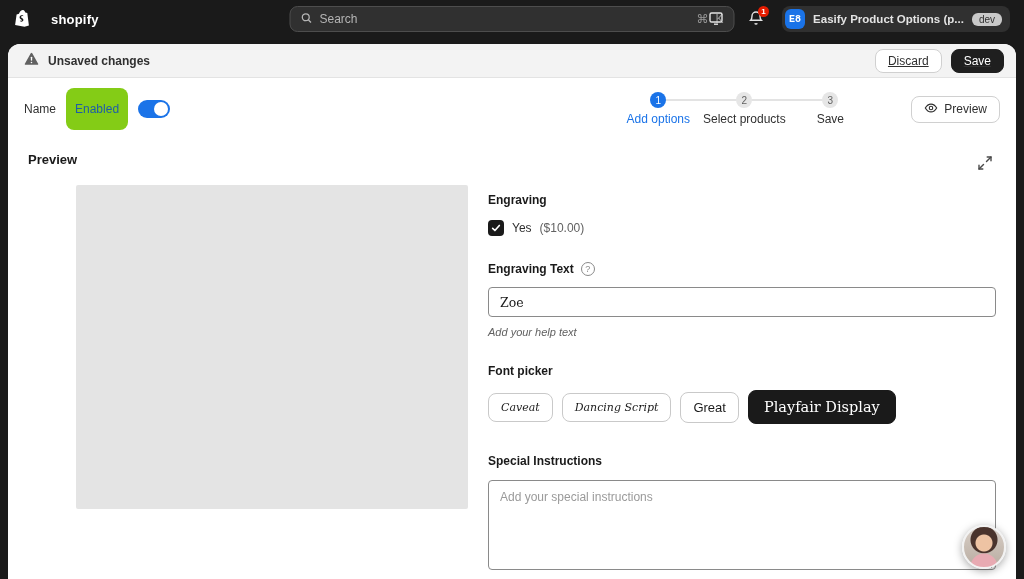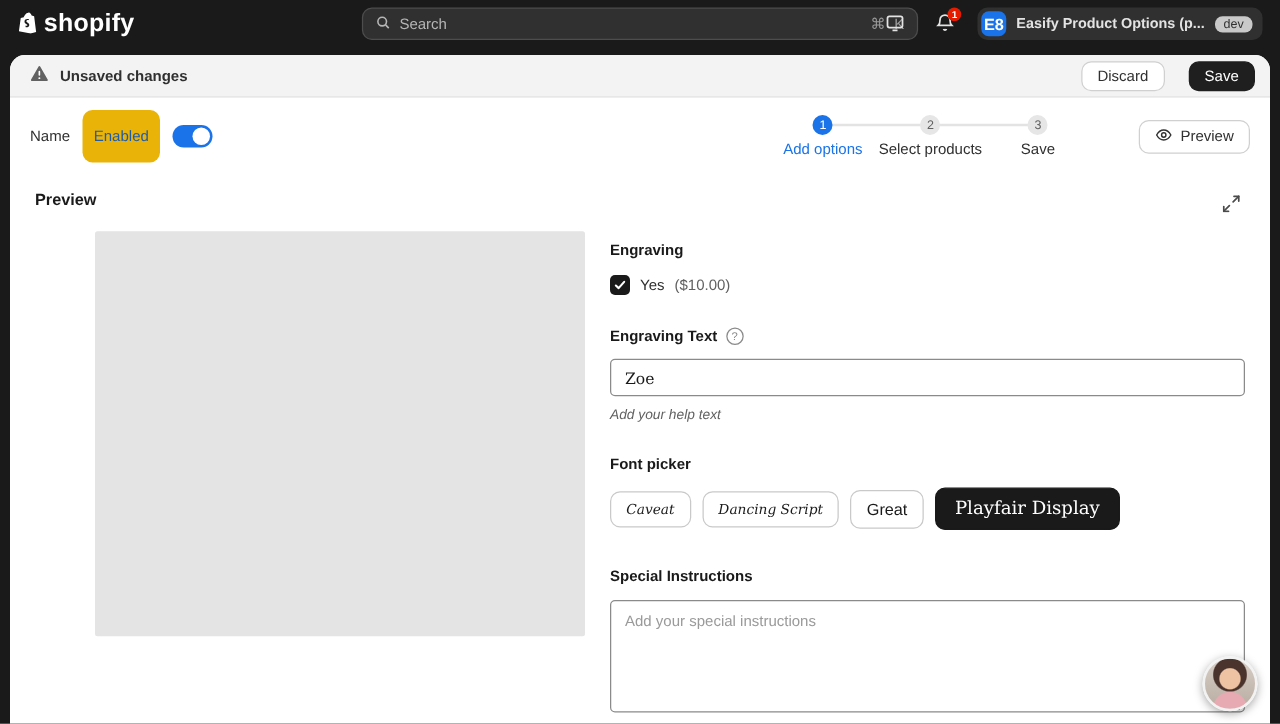--- a/index.html
+++ b/index.html
@@ -8,60 +8,60 @@
     position: relative;
     background: #1a1a1a;
     font-family: "Liberation Sans", "DejaVu Sans", sans-serif;
     font-size: 12px;
     color: #303030;
     overflow: hidden;
   }
   
   .topbar { height:38px; display:flex; align-items:center; padding:0 14px; position:relative; }
   .brand { display:flex; align-items:center; gap:5px; color:#fff; cursor:pointer; }
-  .brand-name { font-weight:bold; font-size:20px; letter-spacing:.2px; }
+  .brand-name { font-weight:bold; font-size:13px; letter-spacing:.2px;margin-left:16px; }
   .search {
     position:absolute; left:50%; transform:translateX(-50%);
     width:445px; height:26px; background:#303030; border:1px solid #4d4d4d;
     border-radius:8px; display:flex; align-items:center; padding:12px 10px; gap:7px;
     color:#b5b5b5; cursor:text;
   }
   .search-text { flex:1; font-size:12px; color:#b5b5b5; }
   .search-keys { display:flex; gap:7px; font-size:12px; color:#9a9a9a; }
   .top-right { margin-left:auto; display:flex; align-items:center; gap:12px; }
   .icon-btn { width:28px; height:28px; border:none; background:transparent; border-radius:8px;
     display:flex; align-items:center; justify-content:center; position:relative; cursor:pointer; }
   .notif-dot {
     position:absolute; top:1px; right:1px; min-width:11px; height:11px; padding:0 2px;
     background:#e51c00; color:#fff; font-size:8px; line-height:11px; text-align:center;
     border-radius:6px; font-weight:bold;
   }
   .store-pill { display:flex; align-items:center; gap:8px; background:#303030; border-radius:8px;
     padding:3px 8px 3px 3px; cursor:pointer; }
   .store-avatar { width:20px; height:20px; border-radius:6px; background:var(--accent);
-    color:#fff; font-size:13px; font-weight:bold; display:flex; align-items:center; justify-content:center; }
+    color:#fff; font-size:10px; font-weight:bold; display:flex; align-items:center; justify-content:center;font-family:Liberation Mono, monospace; }
   .store-name { color:#e3e3e3; font-size:11.5px; font-weight:600; }
   .env-badge { background:#c9c9c9; color:#303030; font-size:10px; border-radius:6px; padding:1px 7px; }
   
   .card { position:absolute; top:44px; left:8px; right:8px; bottom:0; background:#fff;
     border-radius:12px 12px 0 0; overflow:hidden; }
   .savebar { height:34px; background:#f3f3f3; border-bottom:1px solid #e3e3e3;
     display:flex; align-items:center; padding:0 12px 0 16px; gap:9px; }
   .savebar-msg { font-weight:700; font-size:12px; color:#303030; }
-  .savebar-actions { margin-left:auto; display:flex; gap:19px; }
+  .savebar-actions { margin-left:auto; display:flex; gap:9px;text-decoration:underline; }
   .btn { border-radius:8px; font-size:12px; padding:4px 12px; border:1px solid #d0d0d0;
     background:#fff; color:#303030; cursor:pointer; font-family:inherit; }
   .btn.primary { background:#1f1f1f; color:#fff; border-color:#1f1f1f; }
   
   .optionbar { display:flex; align-items:center; padding:10px 16px 8px; gap:10px; }
   .name-label { color:#303030; }
   .name-input { width:115px; height:26px; border:1px solid #8a8a8a; border-radius:8px;
     padding:0 9px; font-size:12px; font-family:inherit; color:#303030; }
   .name-input::placeholder { color:#8a8a8a; }
-  .status-badge { background:#eab308; color:#1f5ca8; border-radius:8px; padding:14px 9px; font-size:12px; }
+  .status-badge { background:#84cc16; color:#1f5ca8; border-radius:8px; padding:14px 9px; font-size:12px; }
   .toggle { width:32px; height:18px; border-radius:10px; background:var(--accent);
     position:relative; cursor:pointer; flex-shrink:0; }
   .toggle-knob { position:absolute; right:2px; top:2px; width:14px; height:14px; border-radius:50%; background:#fff; }
   .right-cluster { margin-left:auto; display:flex; align-items:center; gap:38px; }
   .stepper { position:relative; display:flex; }
   .step-line { position:absolute; top:7px; left:43px; right:43px; height:2px; background:#e3e3e3; }
   .step { width:86px; display:flex; flex-direction:column; align-items:center; gap:4px;
     position:relative; z-index:1; cursor:pointer; }
   .step-circle { width:16px; height:16px; border-radius:50%; background:#e6e6e6; color:#616161;
     font-size:10px; display:flex; align-items:center; justify-content:center; }

